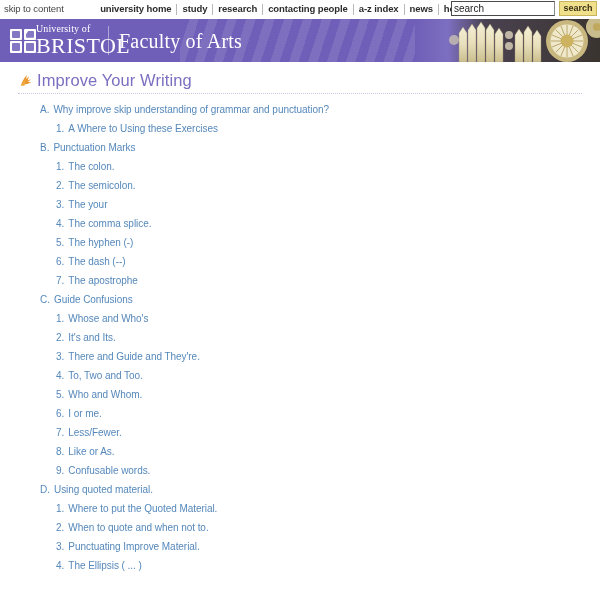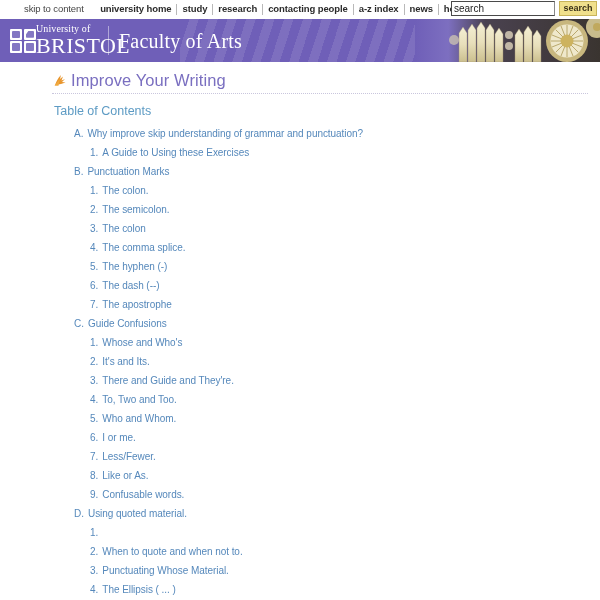--- a/index.html
+++ b/index.html
@@ -25,21 +25,20 @@
     align-items: flex-start;
   }
   .skip-link {
     position: absolute;
     left: 4px;
     top: 3px;
     font-size: 9.5px;
     color: #444444;
     text-decoration: none;
     letter-spacing: -0.1px;
-    margin-left: 20px;
   }
   .util-nav {
     position: absolute;
     right: 132px;
     top: 2px;
     display: flex;
     align-items: center;
     height: 14px;
     justify-content: flex-end;
   }
@@ -193,22 +192,21 @@
     color: #ffffff;
     font-family: "Liberation Serif", serif;
     font-size: 20px;
     letter-spacing: 0.2px;
     line-height: 24px;
     text-decoration: none;
   }
 
   
   .content {
-    padding: 0 12px;
-    margin-left: 40px;
+    padding: 0 18px;
   }
   .page-title-row {
     display: flex;
     align-items: center;
     margin: 9px 0 0 1px;
   }
   .leaf-icon {
     width: 15px;
     height: 15px;
     flex: 0 0 15px;
@@ -381,33 +379,32 @@
       <svg width="15" height="15" viewBox="0 0 15 15" xmlns="http://www.w3.org/2000/svg">
         <path d="M2 12 C3.5 8 5 5 8 2 L7 6 L10 3.5 L8.5 7.5 L12 6 L9 9 L12.5 9.5 L8 11 Z" fill="#e8962e"></path>
         <path d="M1.5 12.8 L7 5.5 L5.5 12.8 Z" fill="#f0a93f"></path>
       </svg>
     </span>
     <h1 class="page-title">Improve Your Writing</h1>
   </div>
 
   <div class="dotted-rule"></div>
 
-  <h2 class="section-heading">Table of Contents</h2>
 
   <ul class="toc" id="toc-root">
       <li class="toc-section">
         <div class="toc-row level-1">
           <span class="marker">A.</span>
           <a class="toc-link" href="#">Why improve skip understanding of grammar and punctuation?</a>
         </div>
         <ul class="sublist">
           <li>
             <div class="toc-row level-2">
               <span class="marker">1.</span>
-              <a class="toc-link" href="#">A Guide to Using these Exercises</a>
+              <a class="toc-link" href="#">A Where to Using these Exercises</a>
             </div>
           </li>
         </ul>
       </li>
       <li class="toc-section">
         <div class="toc-row level-1">
           <span class="marker">B.</span>
           <a class="toc-link" href="#">Punctuation Marks</a>
         </div>
         <ul class="sublist">
@@ -419,21 +416,21 @@
           </li>
           <li>
             <div class="toc-row level-2">
               <span class="marker">2.</span>
               <a class="toc-link" href="#">The semicolon.</a>
             </div>
           </li>
           <li>
             <div class="toc-row level-2">
               <span class="marker">3.</span>
-              <a class="toc-link" href="#">The colon</a>
+              <a class="toc-link" href="#">The your</a>
             </div>
           </li>
           <li>
             <div class="toc-row level-2">
               <span class="marker">4.</span>
               <a class="toc-link" href="#">The comma splice.</a>
             </div>
           </li>
           <li>
             <div class="toc-row level-2">
@@ -519,32 +516,33 @@
       </li>
       <li class="toc-section">
         <div class="toc-row level-1">
           <span class="marker">D.</span>
           <a class="toc-link" href="#">Using quoted material.</a>
         </div>
         <ul class="sublist">
           <li>
             <div class="toc-row level-2">
               <span class="marker">1.</span>
+              <a class="toc-link" href="#">Where to put the Quoted Material.</a>
             </div>
           </li>
           <li>
             <div class="toc-row level-2">
               <span class="marker">2.</span>
               <a class="toc-link" href="#">When to quote and when not to.</a>
             </div>
           </li>
           <li>
             <div class="toc-row level-2">
               <span class="marker">3.</span>
-              <a class="toc-link" href="#">Punctuating Whose Material.</a>
+              <a class="toc-link" href="#">Punctuating Improve Material.</a>
             </div>
           </li>
           <li>
             <div class="toc-row level-2">
               <span class="marker">4.</span>
               <a class="toc-link" href="#">The Ellipsis ( ... )</a>
             </div>
           </li>
         </ul>
       </li>

